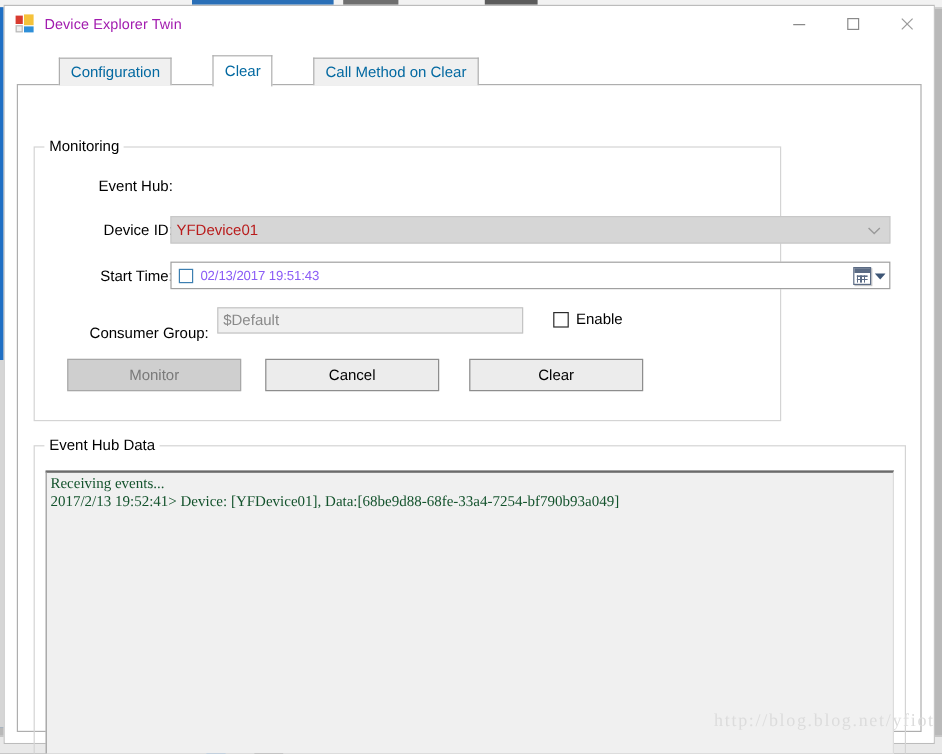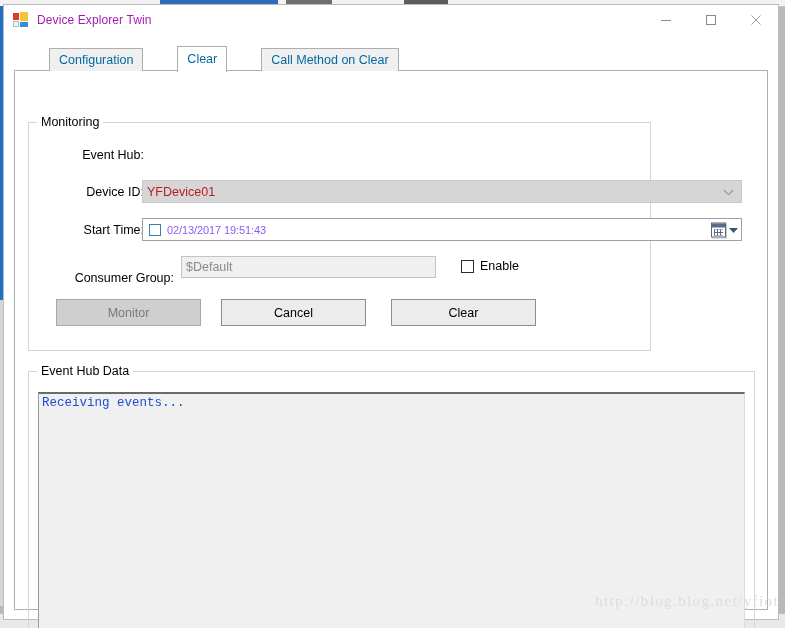--- a/index.html
+++ b/index.html
@@ -381,22 +381,22 @@
     background: #f0f0f0;
     box-sizing: border-box;
     border: 1px solid #dcdcdc;
     border-top: 2px solid #6b6b6b;
     border-left: 1px solid #9a9a9a;
     overflow: hidden;
     padding: 2px 3px;
   }
   .output-line {
     font-size: 12.5px;
-    font-family: Liberation Mono, monospace;
-    color: #1d4ed8;
+    font-family: Liberation Serif, serif;
+    color: #14532d;
     line-height: 15px;
     white-space: pre;
   }
 
   
   .watermark {
     position: absolute;
     right: 6px;
     bottom: 18px;
     font-family: "Liberation Serif", serif;
@@ -505,20 +505,21 @@
         <div class="button disabled" style="left:27px; top:176px; width:145px; height:27px;">Monitor</div>
         <div class="button" style="left:362px; top:176px; width:145px; height:27px;">Clear</div>
       </div>
 
       <div class="groupbox" id="gb-eventhubdata">
         <span class="gb-legend">Event Hub Data</span>
 
         <div class="output">
 
           <div class="output-line">Receiving events...</div>
+          <div class="output-line">2017/2/13 19:52:41&gt; Device: [YFDevice01], Data:[68be9d88-68fe-33a4-7254-bf790b93a049]</div>
         </div>
       </div>
 
     </div>
   </div>
 </div>
 
 <div class="watermark">http://blog.blog.net/yfiot</div>
 
 </body></html>

